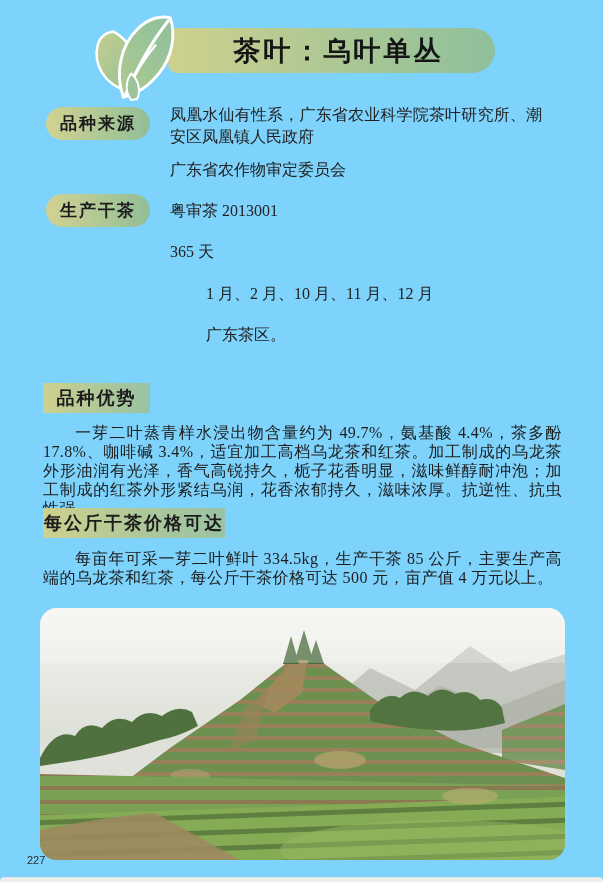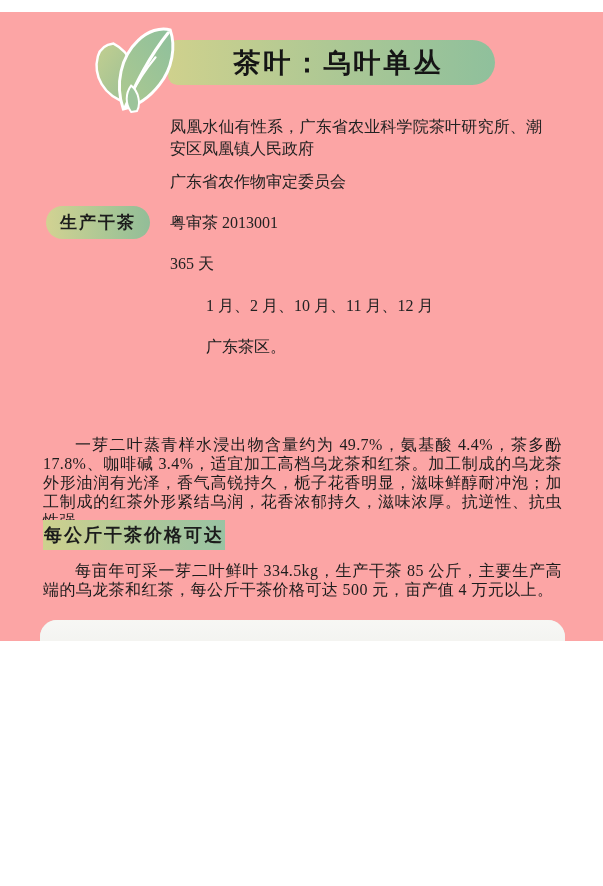--- a/index.html
+++ b/index.html
@@ -1,21 +1,21 @@
 <!DOCTYPE html>
 <html lang="zh"><head>
 <meta charset="utf-8">
 <style>
   * { margin:0; padding:0; box-sizing:border-box; }
   html,body { background:#ffffff; }
   .page {
     position:relative;
-    width:603px; height:629px;
-    margin:12px auto;
-    background:#fca5a5;
+    width:603px; height:882px;
+    margin:0 auto;
+    background:#7dd3fc;
     overflow:hidden;
     font-family:"Liberation Serif","DejaVu Serif",serif;
     color:#1f1f1f;
   }
   
   .banner {
     position:absolute; left:168px; top:28px; width:327px; height:45px;
     background:linear-gradient(90deg,#cfd18d 0%,#aac795 55%,#8fc09c 100%);
     border-radius:10px 24px 24px 10px;
     display:flex; align-items:center; justify-content:center;
@@ -94,35 +94,41 @@
           <stop offset="1" stop-color="#8ec09d"></stop>
       </linearGradient>
     </defs>
     <path d="M42,80 C16,73 6,51 11,32 C13,25 19,20 27,19 C45,28 53,50 50,70 C49,76 46,79 42,80 Z" fill="url(#gl1)" stroke="#ffffff" stroke-width="2.5"></path>
     <path d="M37,86 C28,60 35,32 52,16 C62,6 75,2 85,5 C91,22 87,45 74,61 C64,74 50,83 37,86 Z" fill="url(#gl2)" stroke="#ffffff" stroke-width="3"></path>
     <path d="M39,84 C50,60 63,33 83,8" stroke="#ffffff" stroke-width="3.2" fill="none" stroke-linecap="round"></path>
     <path d="M44,73 C52,57 60,45 70,33" stroke="#ffffff" stroke-width="2.2" fill="none" stroke-linecap="round"></path>
     <path d="M45,89 C39,81 39,70 45,62 C53,68 55,81 51,88 Z" fill="#9cc49b" stroke="#ffffff" stroke-width="2"></path>
   </svg>
 
+  <div class="pill pill-sm" style="top:107px">
+      <span>品种来源</span>
+    </div>
   <div class="field-value two-line" style="left:170px; top:104px">凤凰水仙有性系，广东省农业科学院茶叶研究所、潮安区凤凰镇人民政府</div>
 
   <div class="field-value" style="left:170px; top:160px">广东省农作物审定委员会</div>
 
   <div class="pill pill-sm" style="top:194px">
       <span>生产干茶</span>
     </div>
   <div class="field-value" style="left:170px; top:201px">粤审茶 2013001</div>
 
   <div class="field-value" style="left:170px; top:242px">365 天</div>
 
   <div class="field-value" style="left:206px; top:284px">1 月、2 月、10 月、11 月、12 月</div>
 
   <div class="field-value" style="left:206px; top:325px">广东茶区。</div>
 
+  <div class="section-heading" style="left:43px; top:383px; width:107px">
+    <span>品种优势</span>
+  </div>
   <div class="section-body" style="top:423px">一芽二叶蒸青样水浸出物含量约为 49.7%，氨基酸 4.4%，茶多酚 17.8%、咖啡碱 3.4%，适宜加工高档乌龙茶和红茶。加工制成的乌龙茶外形油润有光泽，香气高锐持久，栀子花香明显，滋味鲜醇耐冲泡；加工制成的红茶外形紧结乌润，花香浓郁持久，滋味浓厚。抗逆性、抗虫性强。</div>
 
   <div class="section-heading" style="left:43px; top:508px; width:182px">
     <span>每公斤干茶价格可达</span>
   </div>
   <div class="section-body" style="top:549px">每亩年可采一芽二叶鲜叶 334.5kg，生产干茶 85 公斤，主要生产高端的乌龙茶和红茶，每公斤干茶价格可达 500 元，亩产值 4 万元以上。</div>
 
   <div class="photo-frame">
     <svg viewBox="0 0 525 252" preserveAspectRatio="none" aria-hidden="true">
       <defs>

